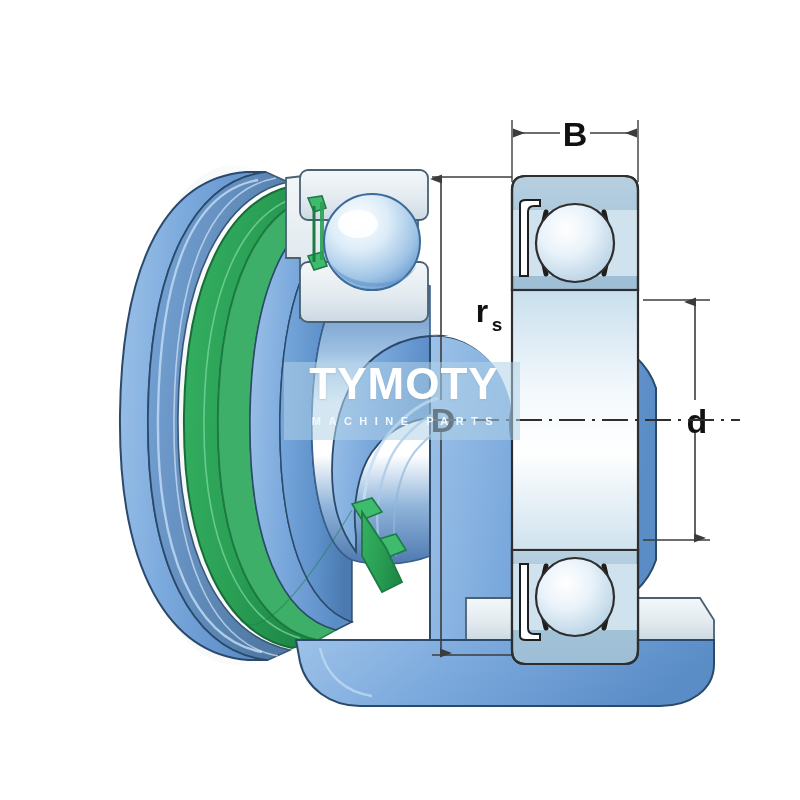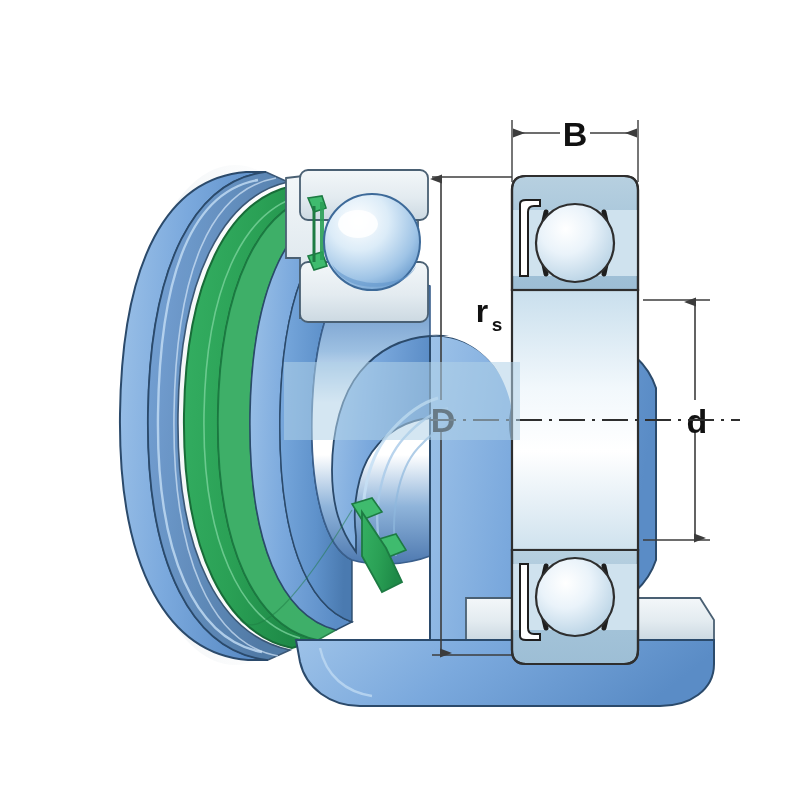--- a/index.html
+++ b/index.html
@@ -293,14 +293,18 @@
       <circle cx="575" cy="597" r="39" fill="url(#gBall)" stroke="#2e2e2e" stroke-width="2.2"></circle>
 
       <path d="M512,550 L638,550 L638,650 Q638,664 624,664
                L526,664 Q512,664 512,650 Z" fill="none" stroke="#2e2e2e" stroke-width="2.2"></path>
 
       <line x1="430" y1="420" x2="740" y2="420" stroke="#2e2e2e" stroke-width="1.8" stroke-dasharray="26 7 3 7"></line>
     </g>
   </svg>
 
   <div class="wm-band" style="left:284px;top:362px;width:236px;height:78px;"></div>
+  <div class="wm-main" style="left:286px;top:362px;width:236px;
+                              font-size:44px;line-height:44px;text-align:center;">TYMOTY</div>
+  <div class="wm-sub" style="left:288px;top:414px;width:236px;
+                             font-size:11px;line-height:14px;text-align:center;">MACHINE PARTS</div>
 
 </div>
 
 </body></html>

